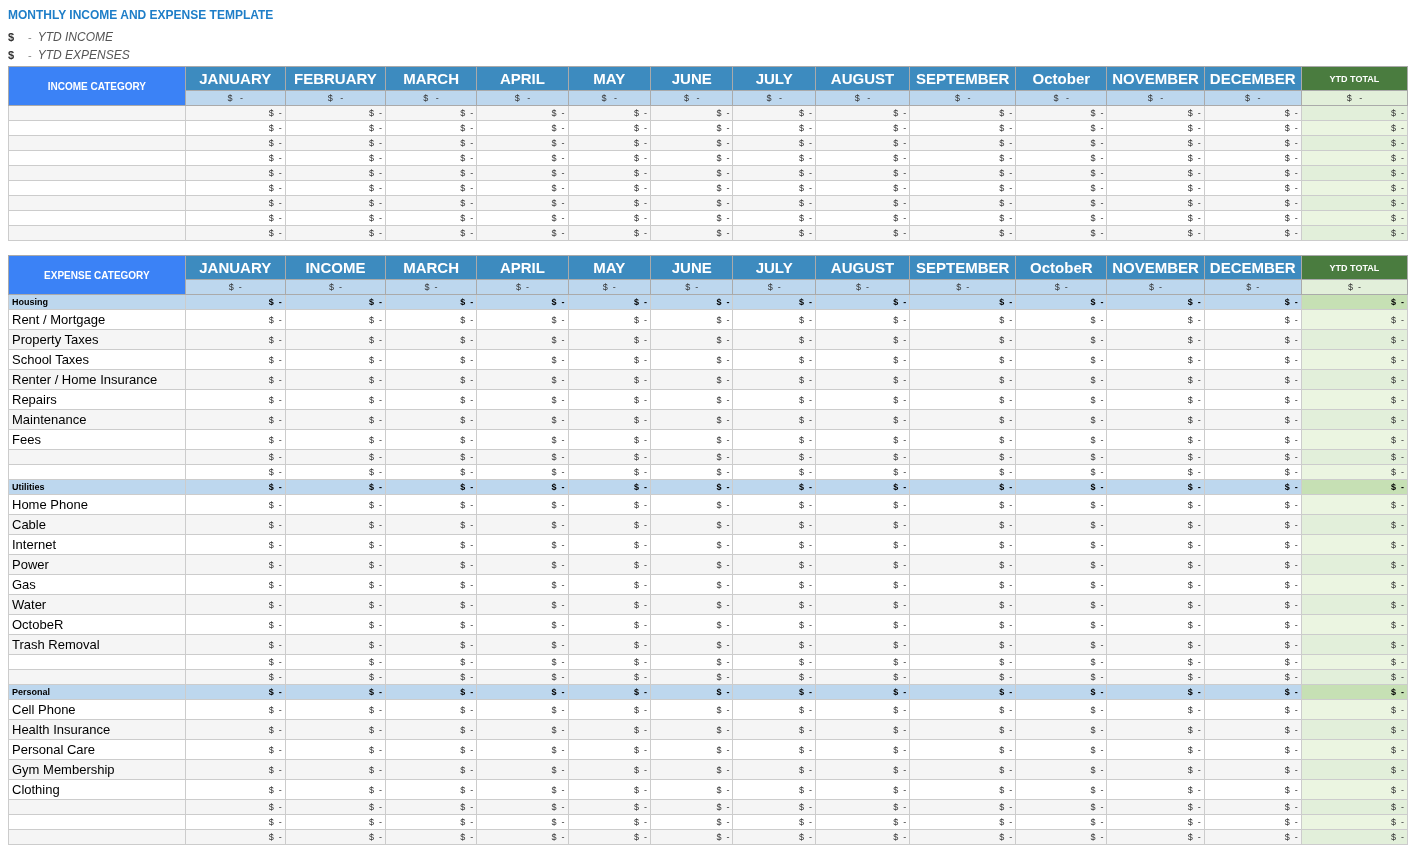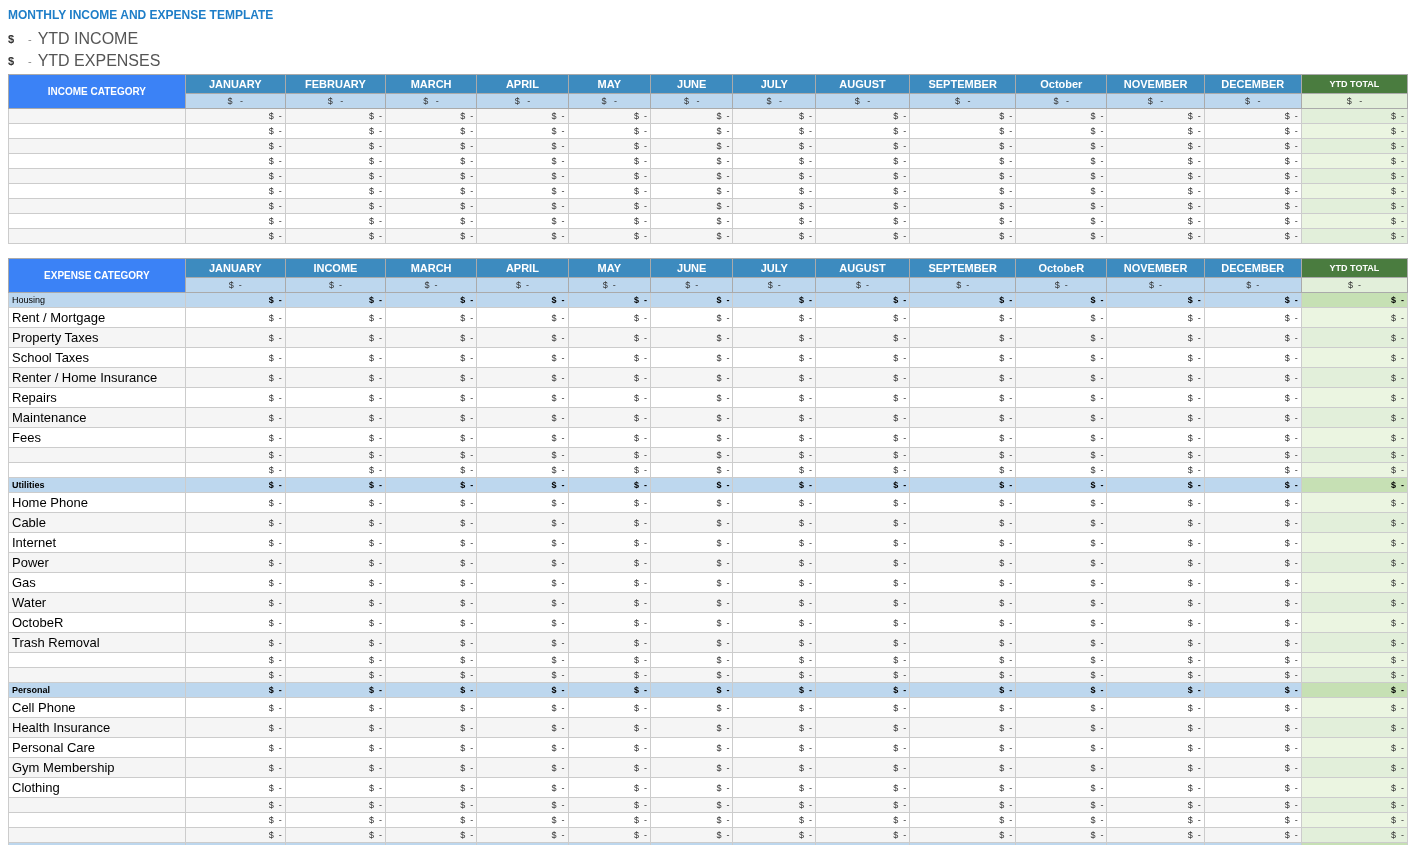--- a/index.html
+++ b/index.html
@@ -3,41 +3,41 @@
   <meta charset="utf-8">
   <style>
     * { margin: 0; padding: 0; box-sizing: border-box; }
     body { font-family: Arial, sans-serif; font-size: 11px; background: #fff; padding: 8px; }
 
     h1 { color: #1e7ec8; font-size: 12px; font-weight: bold; margin-bottom: 8px; text-transform: uppercase; }
 
     .ytd-row { display: flex; align-items: center; gap: 6px; margin-bottom: 4px; font-size: 11px; color: #333; }
     .ytd-dollar { font-weight: bold; color: #333; min-width: 14px; }
     .ytd-dash { color: #888; }
-    .ytd-label { color: #555; font-size: 16px; }
+    .ytd-label { color: #555; font-size: 12px; font-style: italic; }
 
     .section { margin-bottom: 14px; }
 
     table { border-collapse: collapse; width: 100%; table-layout: fixed; }
 
     
     .header-category {
       background-color: #3b82f6;
       color: #fff;
       font-weight: bold;
       font-size: 10px;
       text-align: center;
       padding: 4px 4px;
       border: 1px solid #aaa;
     }
     .header-month {
       background-color: #3d8bbf;
       color: #fff;
       font-weight: bold;
-      font-size: 11px;
+      font-size: 15px;
       text-align: center;
       padding: 3px 1px;
       border: 1px solid #aaa;
     }
     .header-ytd {
       background-color: #4a7c3f;
       color: #fff;
       font-weight: bold;
       font-size: 9px;
       text-align: center;
@@ -359,21 +359,21 @@
       <td class="subheader-cell">$&nbsp;&nbsp;-</td>
       <td class="subheader-cell">$&nbsp;&nbsp;-</td>
       <td class="subheader-cell">$&nbsp;&nbsp;-</td>
       <td class="subheader-cell">$&nbsp;&nbsp;-</td>
       <td class="subheader-cell">$&nbsp;&nbsp;-</td>
       <td class="subheader-ytd">$&nbsp;&nbsp;-</td>
     </tr>
   </thead>
   <tbody id="expense-tbody">
   <tr class="cat-section-header">
-          <td class="col-category bold-label" style="font-weight: normal;">Housing</td>
+          <td class="col-category bold-label" style="font-weight: bold;">Housing</td>
           <td class="col-data">$&nbsp;&nbsp;-</td>
           <td class="col-data">$&nbsp;&nbsp;-</td>
           <td class="col-data">$&nbsp;&nbsp;-</td>
           <td class="col-data">$&nbsp;&nbsp;-</td>
           <td class="col-data">$&nbsp;&nbsp;-</td>
           <td class="col-data">$&nbsp;&nbsp;-</td>
           <td class="col-data">$&nbsp;&nbsp;-</td>
           <td class="col-data">$&nbsp;&nbsp;-</td>
           <td class="col-data">$&nbsp;&nbsp;-</td>
           <td class="col-data">$&nbsp;&nbsp;-</td>

